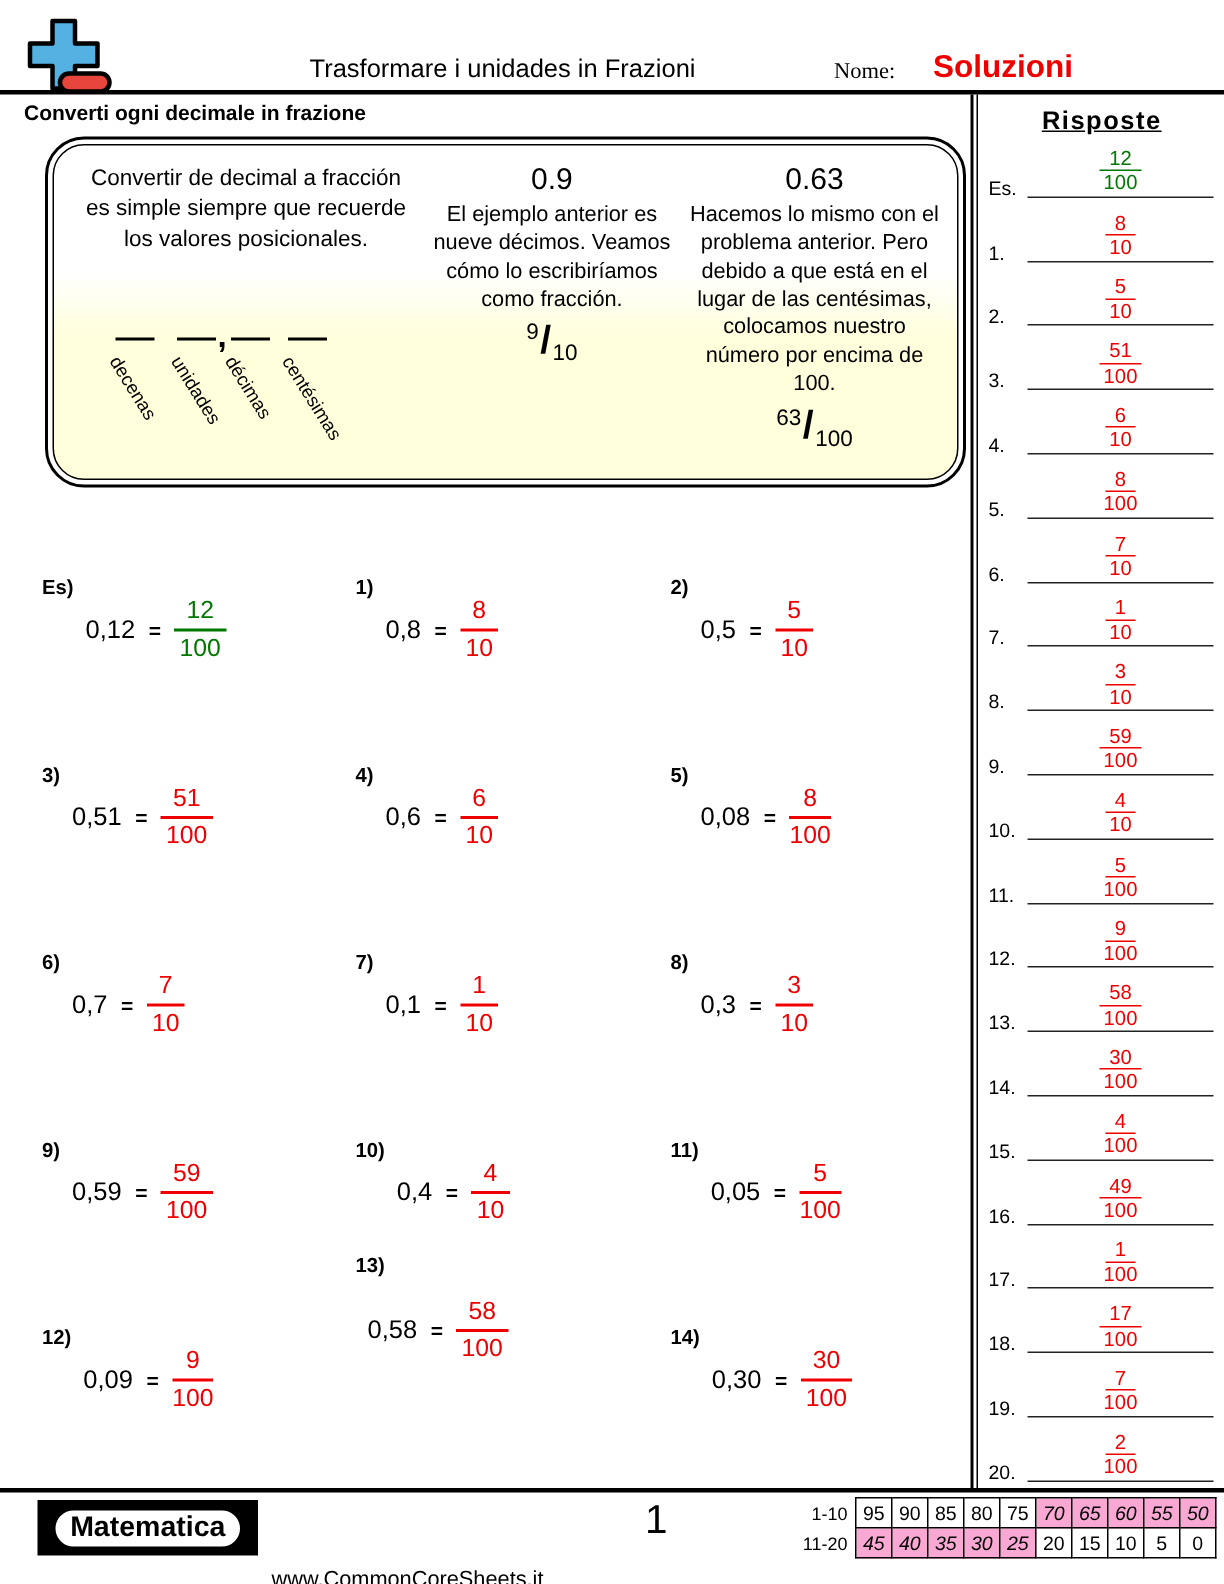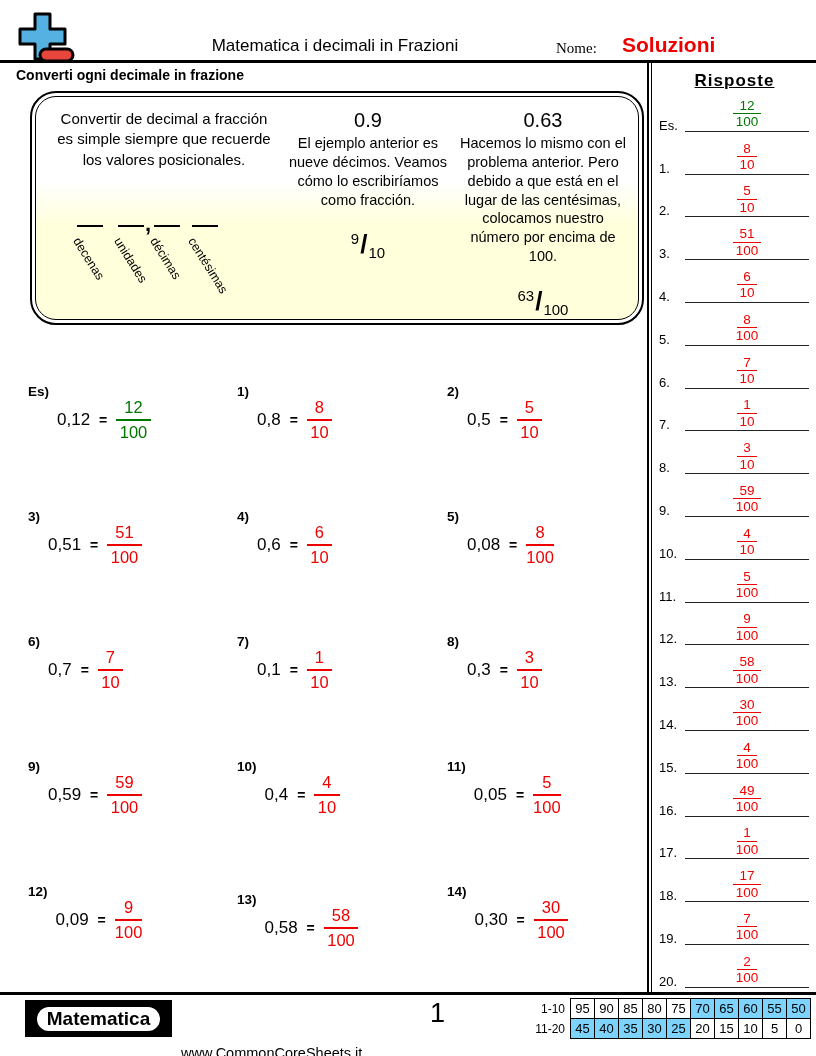--- a/index.html
+++ b/index.html
@@ -28,21 +28,21 @@
   .ib-col1 { width:242px; position:relative; }
   .ib-col1-text { font-size:15px; text-align:center; line-height:1.35; padding:2px 4px 0 6px; }
   .place-diagram { position:absolute; left:0; top:102px; width:240px; height:110px; }
   .pl-line { position:absolute; height:0; border-bottom:2.5px solid #000; width:26px; }
   .pl-comma { position:absolute; font-size:22px; font-weight:bold; }
   .pl-label { position:absolute; font-size:12.5px; transform:rotate(58deg); transform-origin:0 0; white-space:nowrap; }
   .ib-col2 { width:182px; display:flex; flex-direction:column; align-items:center; padding-top:2px; }
   .ib-col3 { width:180px; display:flex; flex-direction:column; align-items:center; padding-top:2px; }
   .ib-heading { font-size:20px; text-align:center; }
   .ib-text { font-size:14.5px; text-align:center; line-height:1.3; margin-top:2px; }
-  .slash-frac { display:inline-block; margin-top:20px; font-size:15px; }
+  .slash-frac { display:inline-block; margin-top:2px; font-size:15px; }
   .slash-frac .sf-num { position:relative; top:-9px; }
   .slash-frac .sf-slash { font-size:26px; font-weight:bold; margin:0 1px; }
   .slash-frac .sf-den { position:relative; top:5px; }
   
   .problem { position:absolute; display:flex; align-items:flex-start; width:205px;margin-top:48px; }
   .p-label { font-weight:bold; font-size:13.5px; flex:0 0 auto; }
   .p-eq { display:inline-flex; align-items:center; gap:9px; margin-left:8px; margin-top:13px; }
   .p-dec { font-size:17px; }
   .p-equals { font-size:14px; font-weight:bold; }
   .frac { display:inline-block; text-align:center; font-size:16.5px; line-height:1.25; }
@@ -68,34 +68,34 @@
   .brand-box { position:absolute; left:25px; top:5px; width:147px; height:37px; background:#000;
                display:flex; align-items:center; justify-content:center; }
   .brand-pill { background:#fff; border:2px solid #000; border-radius:15px; padding:1px 10px; }
   .brand-text { font-size:19px; font-weight:bold; }
   .footer-site { position:absolute; left:181px; top:18px; font-size:14.5px;margin-top:32px; }
   .footer-page { position:absolute; left:430px; top:3px; font-size:27px; }
   .grade-table { position:absolute; right:5px; top:3px; border-collapse:collapse; }
   .grade-table td { border:1px solid #000; width:24px; height:20px; text-align:center;
                     font-size:13px; padding:0; }
   .grade-table td.gt-label { border:none; width:44px; text-align:right; padding-right:5px; font-size:12px; }
-  .gt-shaded { background:#7dd3fc; }
+  .gt-shaded { background:#f9a8d4;font-style:italic; }
 </style>
 </head>
 <body>
 
 <div class="page">
 
   <div class="hdr-logo">
     <svg width="64" height="52" viewBox="0 0 64 52">
       <path d="M21,2 h15 v15 h15 v15 h-15 v15 h-15 v-15 h-15 v-15 h15 z" fill="#55b1e2" stroke="#000" stroke-width="3" stroke-linejoin="round"></path>
       <rect x="26" y="37" width="33" height="12" rx="6" fill="#e8453c" stroke="#000" stroke-width="3"></rect>
     </svg>
   </div>
-  <div class="hdr-title">Matematica i decimali in Frazioni</div>
+  <div class="hdr-title">Trasformare i unidades in Frazioni</div>
   <div class="hdr-name-label">Nome:</div>
   <div class="hdr-name-value c-red">Soluzioni</div>
   <div class="hdr-rule"></div>
 
   <div class="section-label">Converti ogni decimale in frazione</div>
 
   <div class="v-divider"></div>
 
   <div class="info-box-outer">
     <div class="info-box">
@@ -267,21 +267,21 @@
         <span class="p-label">12)</span>
         <span class="p-eq">
           <span class="p-dec">0,09</span>
           <span class="p-equals">=</span>
           <span class="frac c-red">
             <span class="fr-num">9</span>
             <span class="fr-den">100</span>
           </span>
         </span>
       </div>
-      <div class="problem" style="left: 237px; top: 844px;">
+      <div class="problem" style="left: 237px; top: 788px; flex-direction: column;">
         <span class="p-label">13)</span>
         <span class="p-eq">
           <span class="p-dec">0,58</span>
           <span class="p-equals">=</span>
           <span class="frac c-red">
             <span class="fr-num">58</span>
             <span class="fr-den">100</span>
           </span>
         </span>
       </div>

